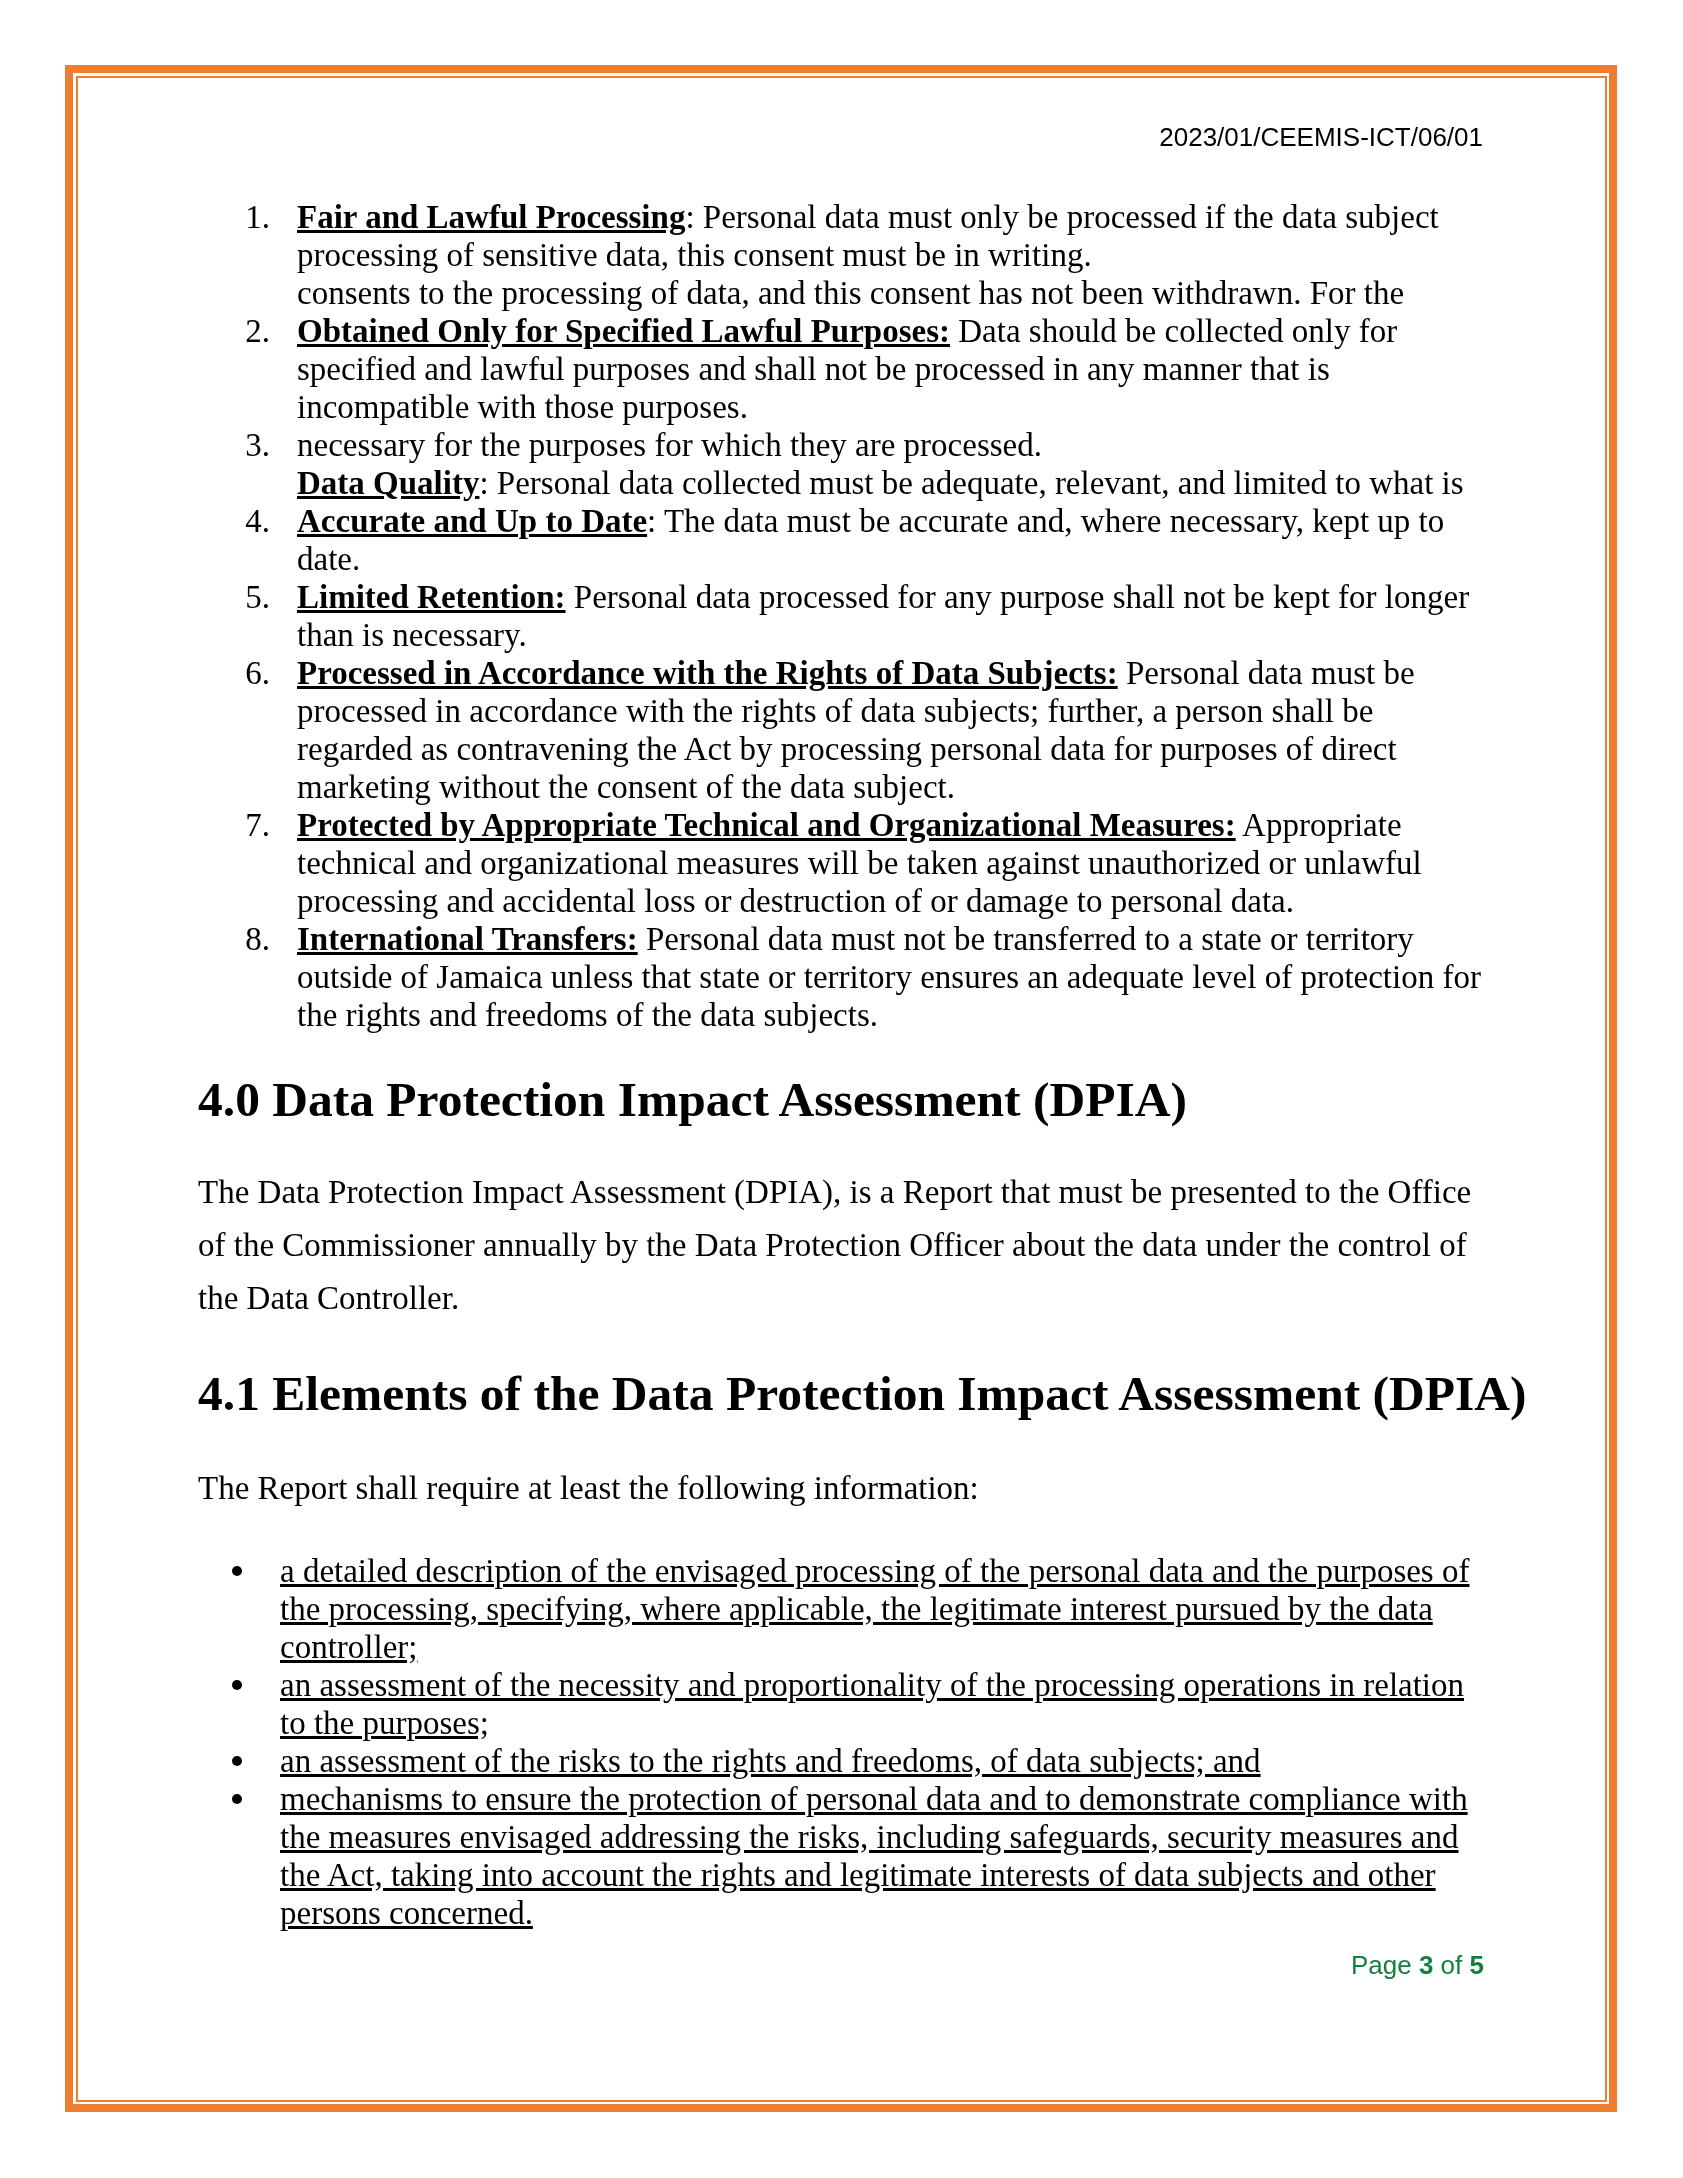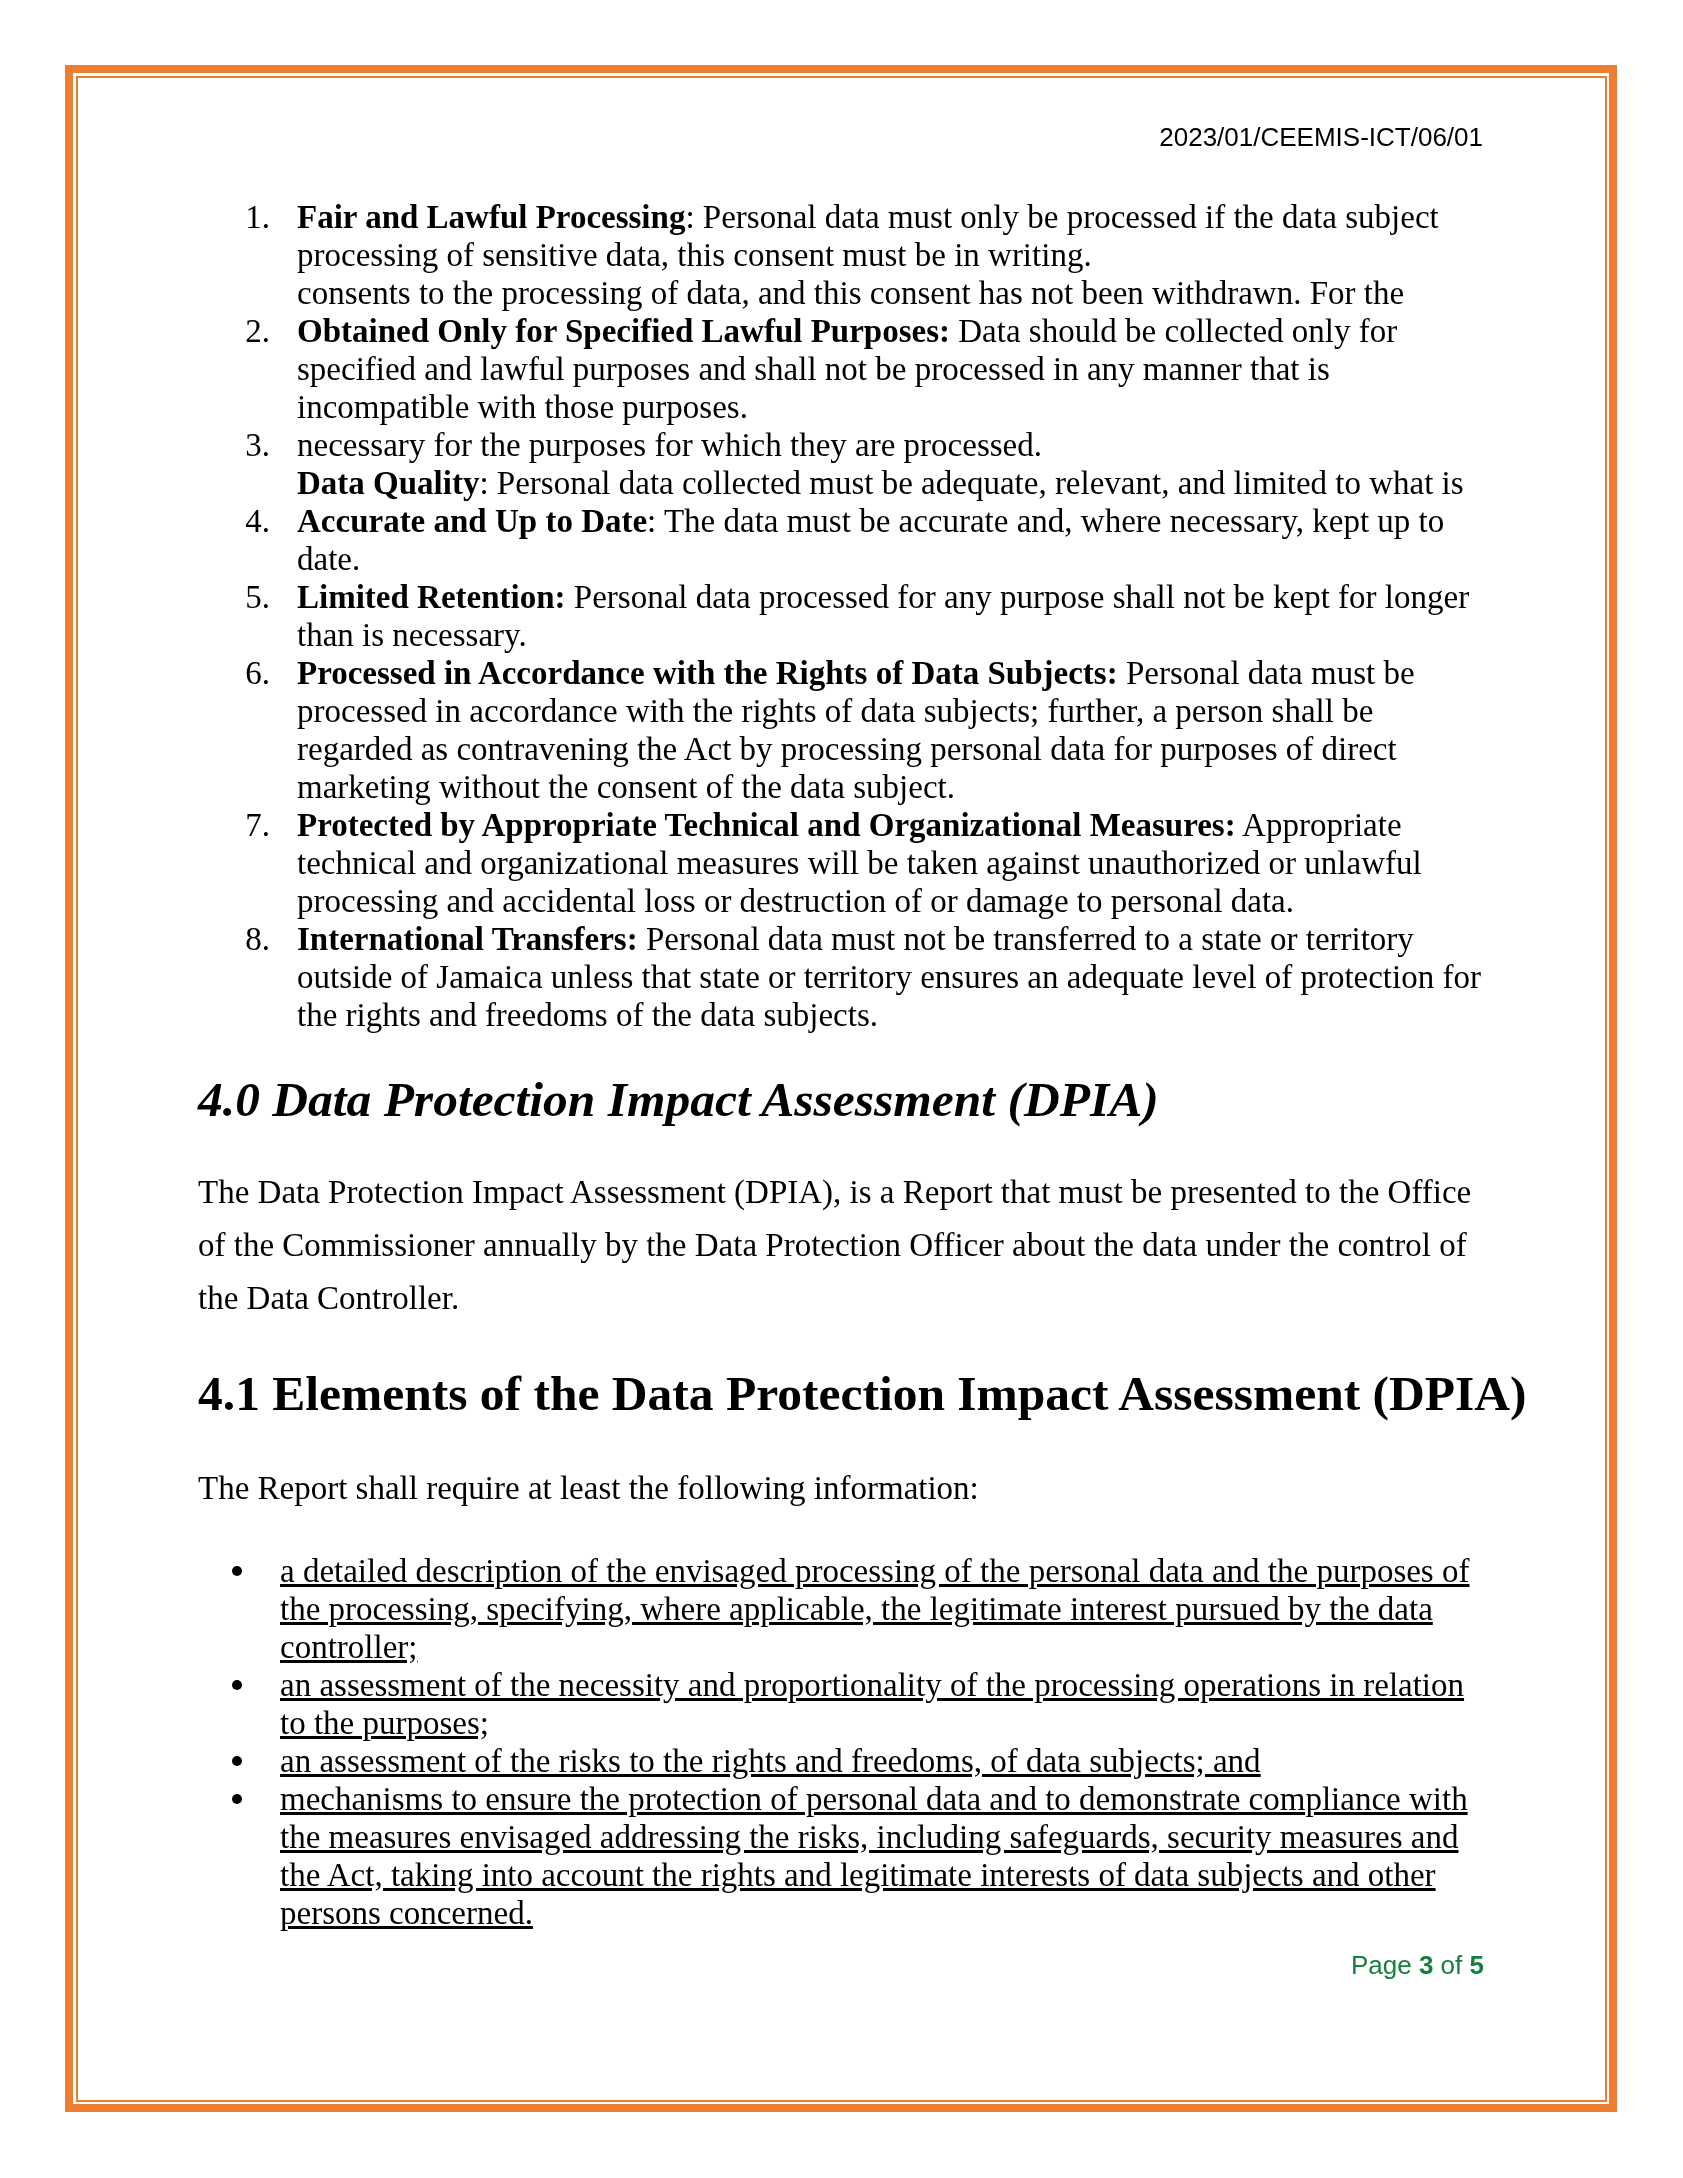--- a/index.html
+++ b/index.html
@@ -26,25 +26,25 @@
   .content {
     position: absolute; left: 198px; top: 198px; width: 1297px;
     font-family: "Liberation Serif", serif; font-size: 33px; color: #000;
   }
   .principles-list { margin: 0; padding: 0; list-style: none; }
   .principle-item { position: relative; padding-left: 99px; line-height: 38px; }
   .principle-num {
     position: absolute; left: 0; width: 72px; text-align: right; top: 0;
   }
   .line { display: block; white-space: nowrap; }
-  .label { font-weight: bold; }
+  .label { font-weight: bold; text-decoration: underline; }
   .section-heading {
     font-weight: bold; line-height: 38px; margin: 0; white-space: nowrap;
   }
-  .heading-40 { margin-top: 47px; font-style: italic; }
+  .heading-40 { margin-top: 47px; }
   .heading-41 { margin-top: 50px; }
   .body-para { line-height: 53px; margin: 0; }
   .para-dpia { margin-top: 47px; }
   .para-report { margin-top: 49px; white-space: nowrap; }
   .bullet-list { margin: 37px 0 0 0; padding: 0; list-style: none; }
   .bullet-item { position: relative; padding-left: 82px; line-height: 38px; text-decoration: underline; }
   .bullet-dot {
     position: absolute; left: 34px; top: 14px; width: 10px; height: 10px;
     border-radius: 50%; background: #000;
   }

